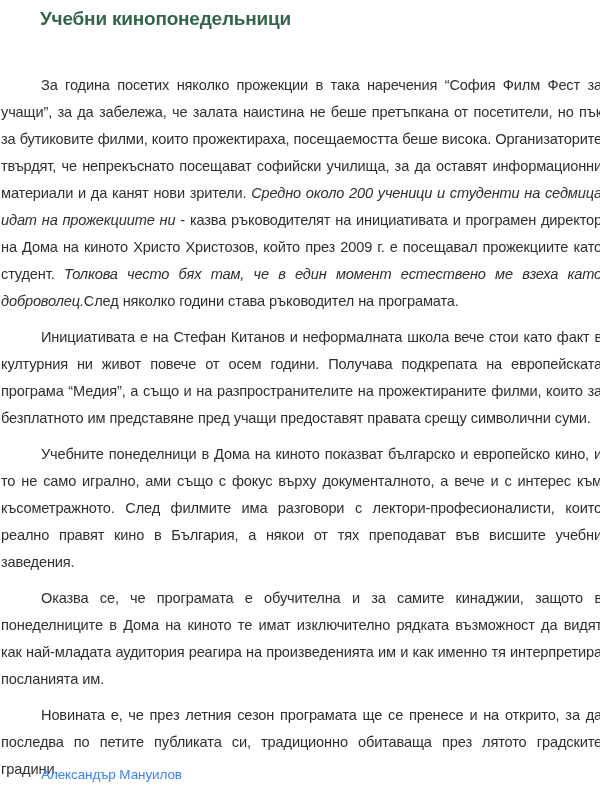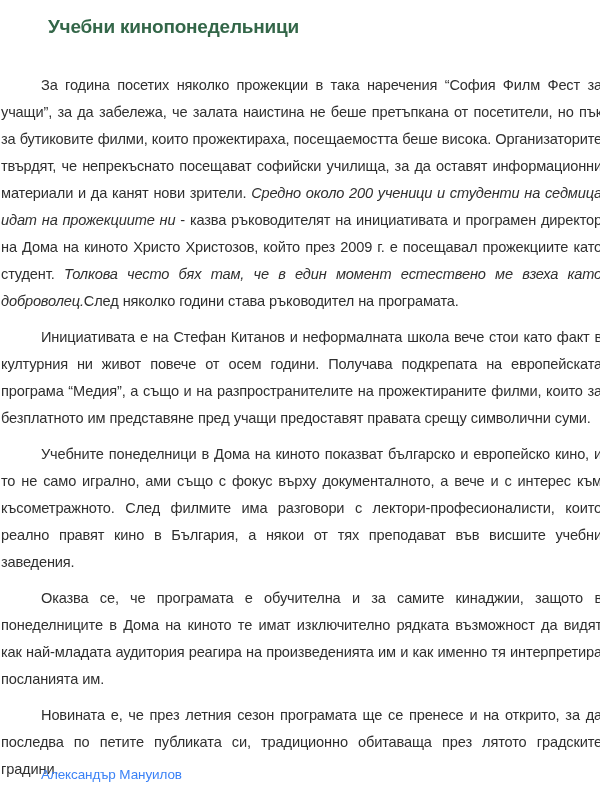--- a/index.html
+++ b/index.html
@@ -22,21 +22,21 @@
     height: 800px;
     background: #ffffff;
     box-sizing: border-box;
   }
 
   
   #doc-title {
     position: absolute;
     left: 40px;
     top: 6px;
-    margin: 8px;
+    margin: 0;
     font-size: 19px;
     line-height: 26px;
     font-weight: bold;
     letter-spacing: -0.2px;
     color: #336648;
     white-space: nowrap;
   }
 
   
   #article {

